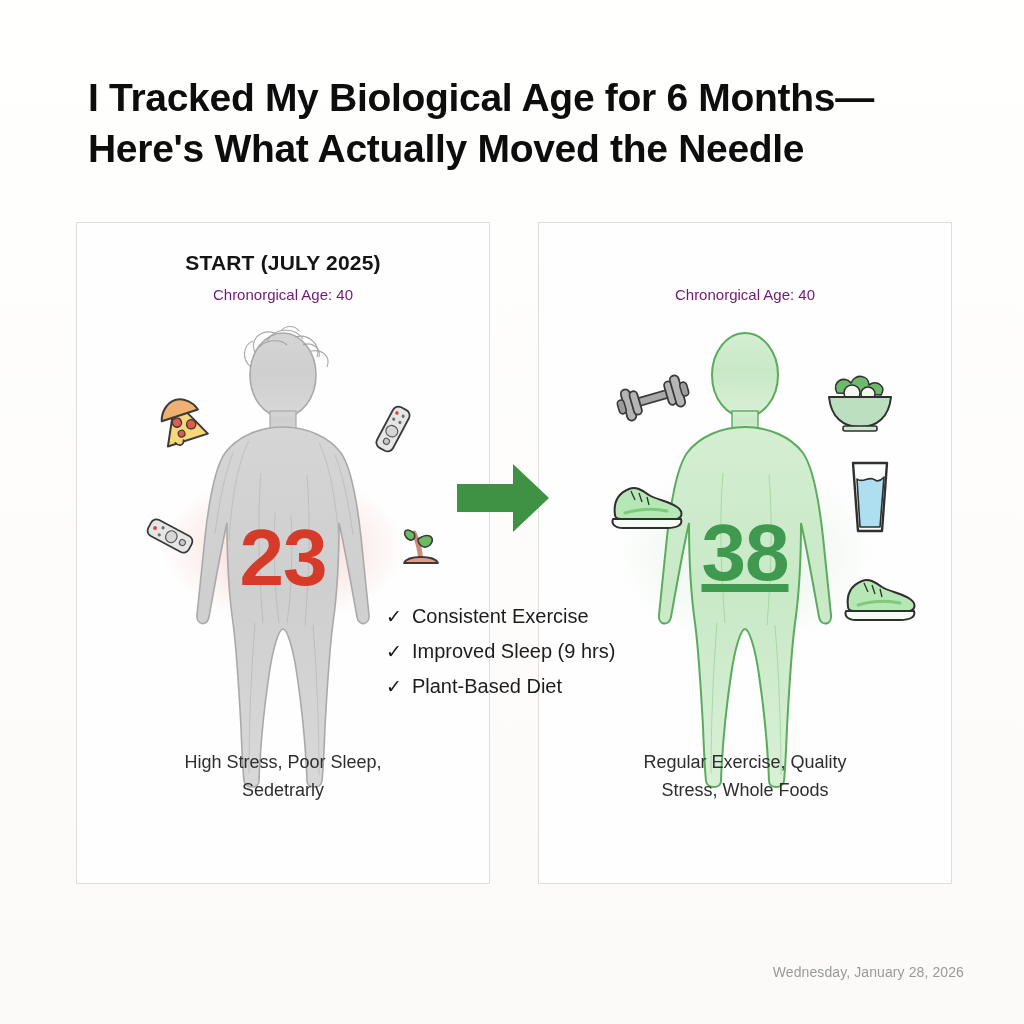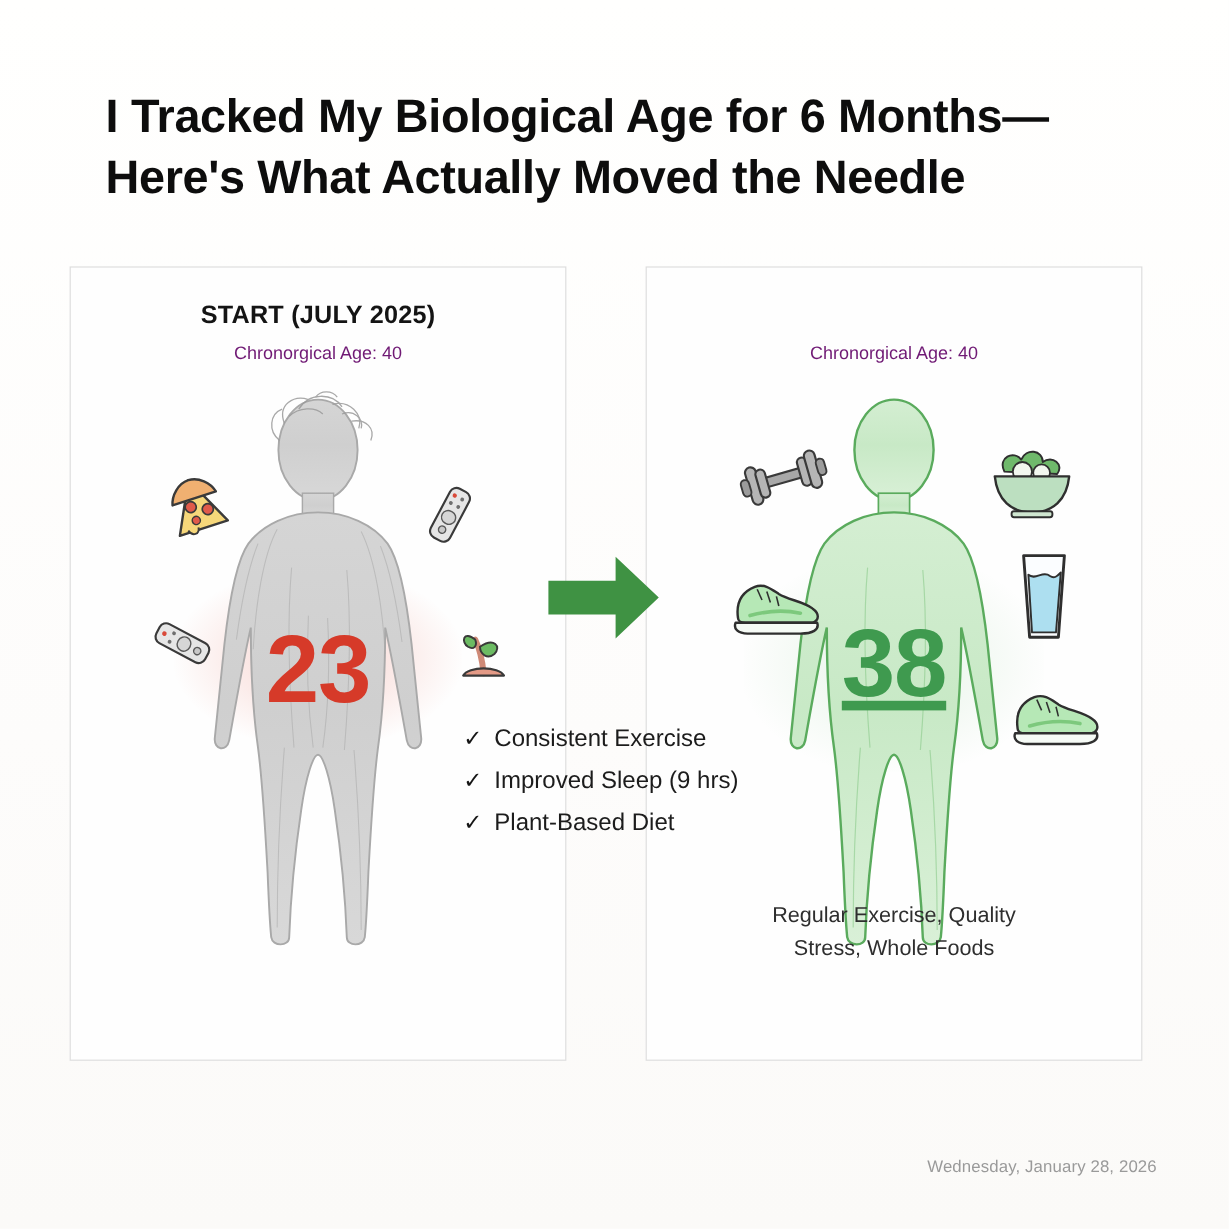--- a/index.html
+++ b/index.html
@@ -37,21 +37,21 @@
   
   .panel {
     position: absolute;
     top: 222px;
     width: 414px;
     height: 662px;
     border: 1px solid #dedede;
     background: #fefefe;
     box-sizing: border-box;
   }
-  .panel.left  { left: 58px; }
+  .panel.left  { left: 76px; }
   .panel.right { left: 538px; }
 
   .panel-title {
     position: absolute;
     top: 28px;
     left: 0; right: 0;
     text-align: center;
     font-size: 21px;
     font-weight: bold;
     color: #141414;
@@ -291,20 +291,24 @@
 
     <span class="icon-s" style="left:313px; top:288px;">
       <svg width="62" height="62" viewBox="0 0 62 62">
         <path d="M31 50 C 30 40, 28 30, 24 22" stroke="#cf8a77" stroke-width="5" fill="none" stroke-linecap="round"></path>
         <path d="M24 22 C 14 14, 12 24, 18 28 C 23 31, 26 27, 24 22 Z" fill="#6cbb63" stroke="#3a3a3a" stroke-width="1.6"></path>
         <path d="M28 28 C 40 20, 46 28, 40 34 C 34 39, 28 34, 28 28 Z" fill="#6cbb63" stroke="#3a3a3a" stroke-width="1.6"></path>
         <path d="M14 52 C 18 44, 44 44, 48 52 Z" fill="#e49a86" stroke="#3a3a3a" stroke-width="1.8" stroke-linejoin="round"></path>
       </svg>
     </span>
 
+    <div class="panel-caption">
+      <span>High Stress, Poor Sleep,</span><br>
+      <span>Sedetrarly</span>
+    </div>
   </div>
 
   <div class="panel right">
 
     <div class="panel-sub">Chronorgical Age: 40</div>
 
     <div class="figure-wrap">
 
       <div class="glow-green"></div>
 

